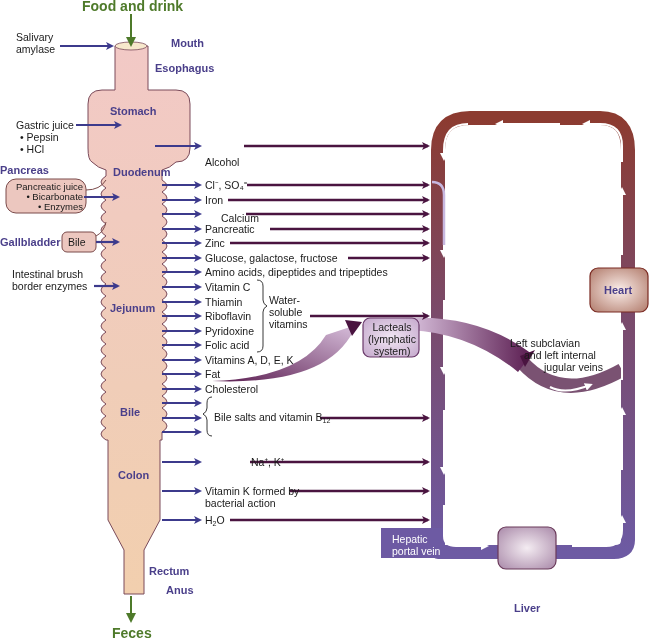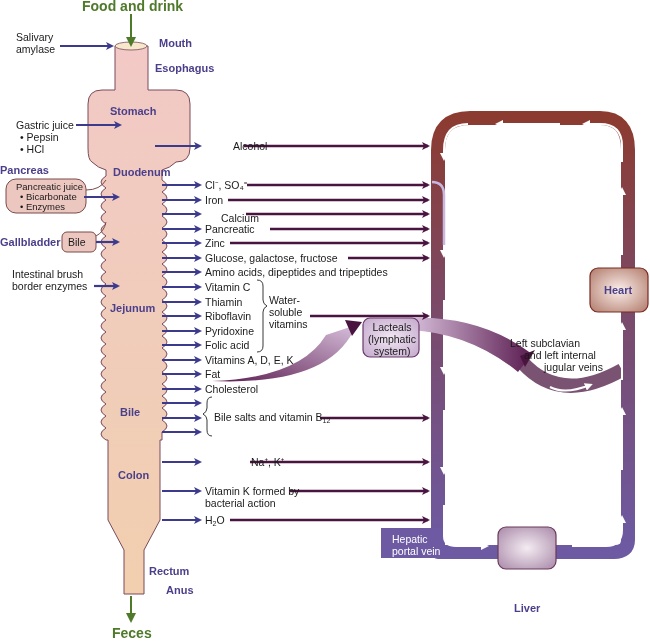--- a/index.html
+++ b/index.html
@@ -160,21 +160,21 @@
       <line x1="230" y1="520" x2="428" y2="520" marker-end="url(#aP)"></line>
     </g>
 
   <path d="M257,280 Q263,280 263,286 L263,300 Q263,304 267,306 Q263,308 263,312 L263,346 Q263,352 257,352" fill="none" stroke="#222" stroke-width="0.9"></path>
   <path d="M212,397 Q207,397 207,403 L207,408 Q207,412 203,414 Q207,416 207,420 L207,430 Q207,436 212,436" fill="none" stroke="#222" stroke-width="0.9"></path>
 </svg>
 
 <div class="t green" style="left:82px;top:0px;">Food and drink</div>
 <div class="t green" style="left:112px;top:627px;">Feces</div>
 
-<div class="t organ" style="left:159px;top:37px;">Mouth</div>
+<div class="t organ" style="left:171px;top:37px;">Mouth</div>
 <div class="t organ" style="left:155px;top:62px;">Esophagus</div>
 <div class="t organ" style="left:110px;top:105px;">Stomach</div>
 <div class="t organ" style="left:113px;top:166px;">Duodenum</div>
 <div class="t organ" style="left:110px;top:302px;">Jejunum</div>
 <div class="t organ" style="left:120px;top:406px;">Bile</div>
 <div class="t organ" style="left:118px;top:469px;">Colon</div>
 <div class="t organ" style="left:149px;top:565px;">Rectum</div>
 <div class="t organ" style="left:166px;top:584px;">Anus</div>
 <div class="t organ" style="left:0px;top:164px;">Pancreas</div>
 <div class="t organ" style="left:0px;top:236px;">Gallbladder</div>
@@ -193,32 +193,32 @@
 
 <div class="t" style="left:16px;top:31px;">
   <div>Salivary</div>
   <div>amylase</div>
 </div>
 <div class="t" style="left:16px;top:119px;">
   <div>Gastric juice</div>
   <div style="padding-left:4px">• Pepsin</div>
   <div style="padding-left:4px">• HCl</div>
 </div>
-<div class="t" style="left:16px;top:182px;font-size:9.5px;line-height:10px;">
+<div class="t" style="left:16px;top:182px;font-size:9.5px;line-height:10px;text-align:right;">
   <div>Pancreatic juice</div>
   <div style="padding-left:4px">• Bicarbonate</div>
   <div style="padding-left:4px">• Enzymes</div>
 </div>
 <div class="t" style="left:68px;top:236px;">Bile</div>
 <div class="t" style="left:12px;top:268px;">
   <div>Intestinal brush</div>
   <div>border enzymes</div>
 </div>
 
-<div class="t" style="left:205px;top:140px;margin-left:28px;">Alcohol</div>
+<div class="t" style="left:205px;top:156px;">Alcohol</div>
 <div class="t" style="left:205px;top:179px;">Cl⁻, SO₄⁼</div>
 <div class="t" style="left:205px;top:194px;">Iron</div>
 <div class="t" style="left:205px;top:212px;margin-left:16px;">Calcium</div>
 <div class="t" style="left:205px;top:223px;">Pancreatic</div>
 <div class="t" style="left:205px;top:237px;">Zinc</div>
 <div class="t" style="left:205px;top:252px;">Glucose, galactose, fructose</div>
 <div class="t" style="left:205px;top:266px;">Amino acids, dipeptides and tripeptides</div>
 <div class="t" style="left:205px;top:281px;">Vitamin C</div>
 <div class="t" style="left:205px;top:296px;">Thiamin</div>
 <div class="t" style="left:205px;top:310px;">Riboflavin</div>

